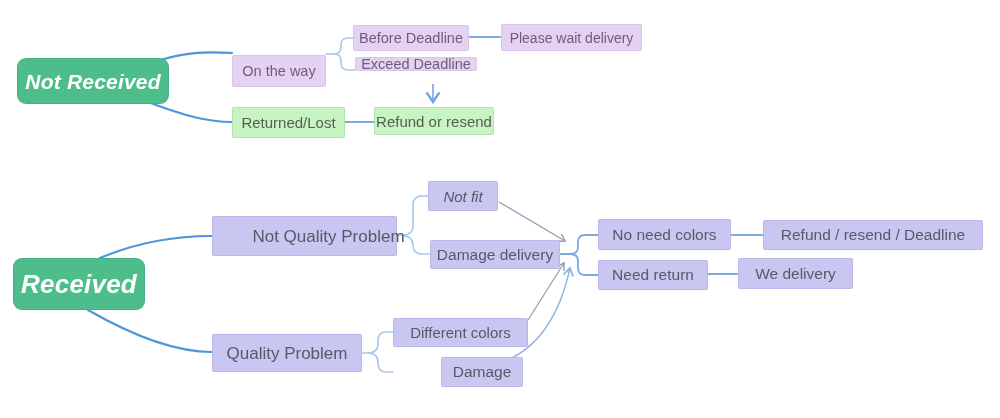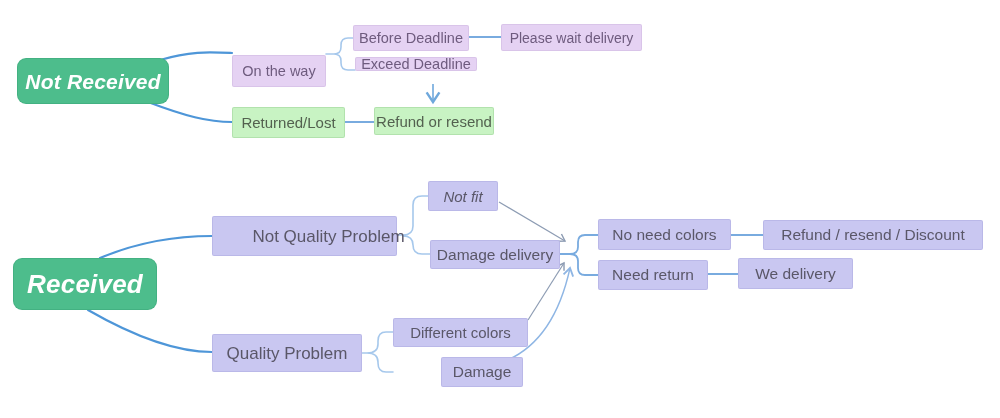--- a/index.html
+++ b/index.html
@@ -84,25 +84,25 @@
   </svg>
 
   <div class="node green" style="left:17px;top:58px;width:152px;height:46px;font-size:21px;">Not Received</div>
   <div class="node lilac" style="left:232px;top:38px;width:94px;height:32px;font-size:14.5px;margin-top:17px;">On the way</div>
   <div class="node lilac" style="left:353px;top:25px;width:116px;height:26px;font-size:14.5px;">Before Deadline</div>
   <div class="node lilac" style="left:501px;top:24px;width:141px;height:27px;font-size:14px;">Please wait delivery</div>
   <div class="node lilac" style="left:355px;top:57px;width:122px;height:14px;font-size:14.5px;">Exceed Deadline</div>
   <div class="node lgreen" style="left:232px;top:107px;width:113px;height:31px;font-size:15px;">Returned/Lost</div>
   <div class="node lgreen" style="left:374px;top:107px;width:120px;height:28px;font-size:15px;">Refund or resend</div>
 
-  <div class="node green" style="left:13px;top:258px;width:144px;height:52px;font-size:26px;">Received</div>
+  <div class="node green" style="left:13px;top:258px;width:132px;height:52px;font-size:26px;">Received</div>
   <div class="node peri" style="left:212px;top:216px;width:185px;height:40px;font-size:17px;padding-left:48px;">Not Quality Problem</div>
   <div class="node peri" style="left:428px;top:181px;width:70px;height:30px;font-size:15px;font-style:italic;">Not fit</div>
   <div class="node peri" style="left:430px;top:240px;width:130px;height:29px;font-size:15.5px;">Damage delivery</div>
   <div class="node peri" style="left:212px;top:334px;width:150px;height:38px;font-size:17px;">Quality Problem</div>
   <div class="node peri" style="left:393px;top:318px;width:135px;height:29px;font-size:15px;">Different colors</div>
   <div class="node peri" style="left:393px;top:357px;width:82px;height:30px;font-size:15.5px;margin-left:48px;">Damage</div>
   <div class="node peri" style="left:598px;top:219px;width:133px;height:31px;font-size:15.5px;">No need colors</div>
-  <div class="node peri" style="left:763px;top:220px;width:220px;height:30px;font-size:15.5px;">Refund / resend / Discount</div>
+  <div class="node peri" style="left:763px;top:220px;width:220px;height:30px;font-size:15.5px;">Refund / resend / Deadline</div>
   <div class="node peri" style="left:598px;top:260px;width:110px;height:30px;font-size:15.5px;">Need return</div>
   <div class="node peri" style="left:738px;top:258px;width:115px;height:31px;font-size:15.5px;">We delivery</div>
 
 </div>
 
 </body></html>

